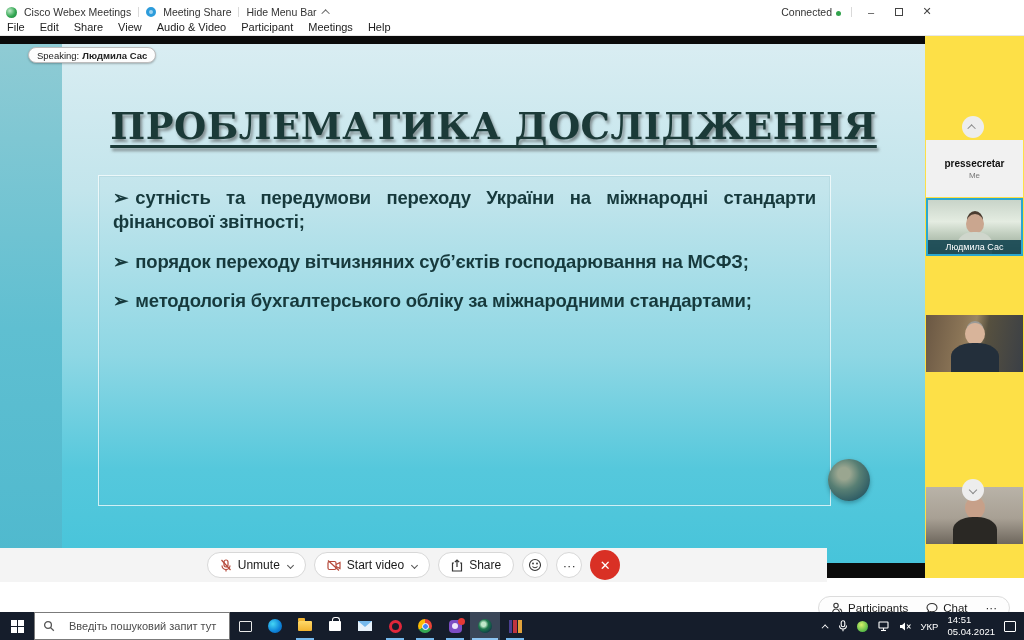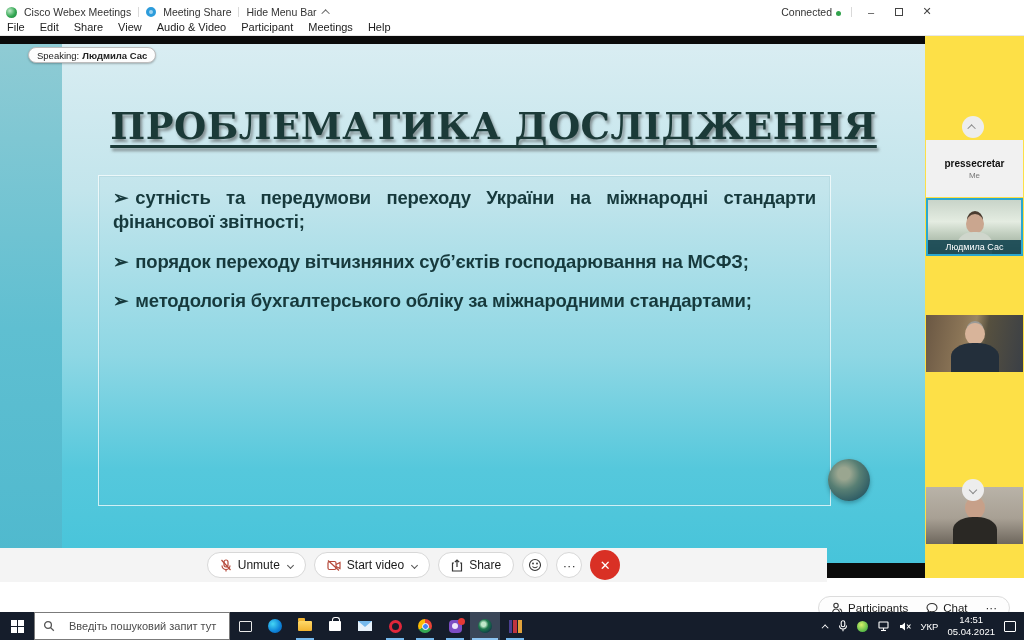--- a/index.html
+++ b/index.html
@@ -145,21 +145,21 @@
     background:radial-gradient(circle at 40% 38%, #bfe8c9 0 18%, #1f7a4d 40%, #0f3f46 75%); }
   .i-winrar { width:13px; height:13px; display:flex; gap:1px; }
   .i-winrar span:nth-child(1){ flex:1; background:#4b3f92; }
   .i-winrar span:nth-child(2){ flex:1; background:#c03540; }
   .i-winrar span:nth-child(3){ flex:1; background:#e2a33c; }
 
   .tray { margin-left:auto; display:flex; align-items:center; gap:9px; padding-right:8px; color:#fff; }
   .tray .caret-up { border-color:#fff; width:5px; height:5px; }
   .i-shield { width:11px; height:11px; border-radius:50%; background:radial-gradient(circle at 40% 35%, #d8f06a, #57b947 70%); }
   .lang { font-size:9.5px; color:#fff; }
-  .clock { text-align:center; font-size:9.5px; line-height:1.25; color:#fff; }
+  .clock { text-align:left; font-size:9.5px; line-height:1.25; color:#fff; }
   .i-action { width:12px; height:11px; border:1.3px solid #fff; border-radius:1px; }
 </style>
 </head>
 <body>
 
 <div id="screen">
 
   <div class="titlebar">
     <div class="left">
       <span class="webex-ball"></span>

